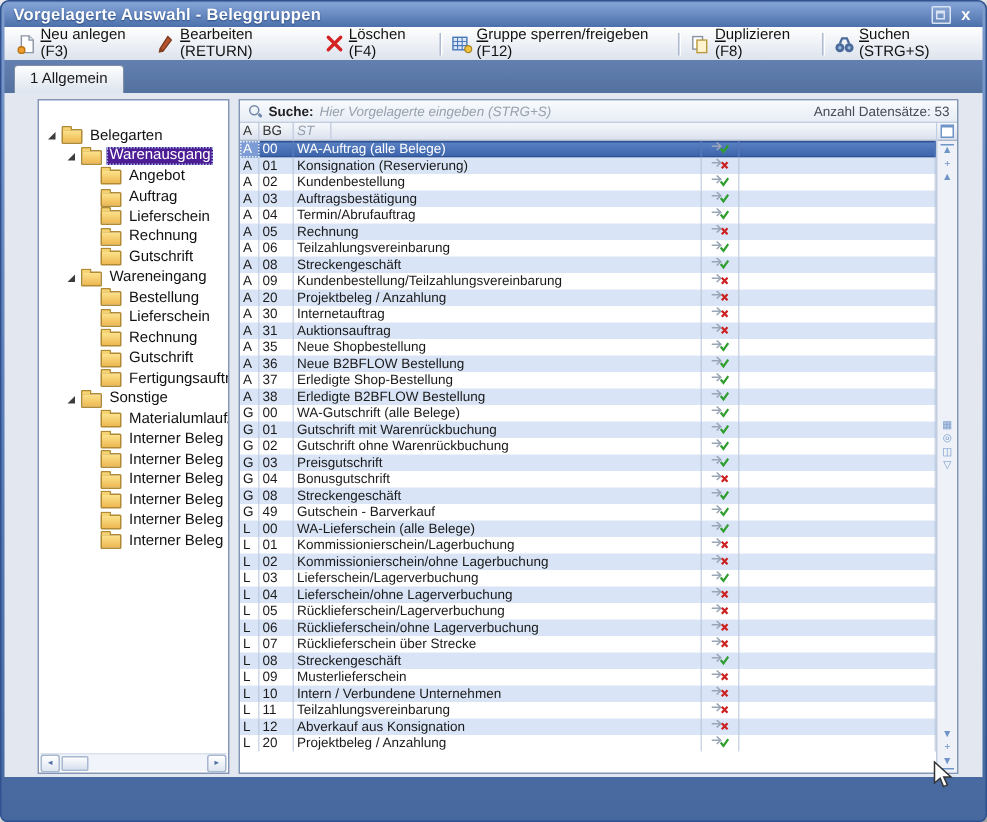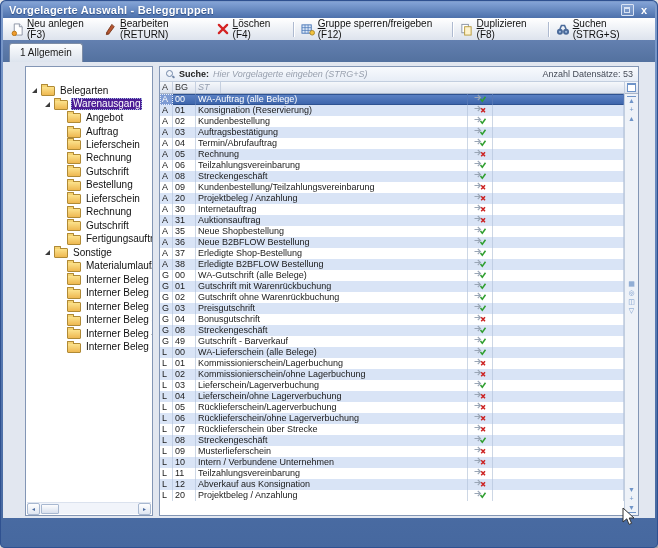--- a/index.html
+++ b/index.html
@@ -205,20 +205,25 @@
             <div class="tree-item" style="padding-left: 30px;">
               <div class="tree-ex"></div>
               <div class="tree-folder"></div>
               <div class="tree-lbl">Rechnung</div>
             </div>
             <div class="tree-item" style="padding-left: 30px;">
               <div class="tree-ex"></div>
               <div class="tree-folder"></div>
               <div class="tree-lbl">Gutschrift</div>
             </div>
+            <div class="tree-item" style="padding-left: 17px;">
+              <div class="tree-ex on"></div>
+              <div class="tree-folder"></div>
+              <div class="tree-lbl">Wareneingang</div>
+            </div>
             <div class="tree-item" style="padding-left: 30px;">
               <div class="tree-ex"></div>
               <div class="tree-folder"></div>
               <div class="tree-lbl">Bestellung</div>
             </div>
             <div class="tree-item" style="padding-left: 30px;">
               <div class="tree-ex"></div>
               <div class="tree-folder"></div>
               <div class="tree-lbl">Lieferschein</div>
             </div>
@@ -562,21 +567,21 @@
                     <svg width="13" height="9" viewBox="0 0 13 9">
                       <path d="M0.5 3.5 H6 M3.8 1 L6.5 3.5 L3.8 6" stroke="#9aa6b6" stroke-width="1.1" fill="none"></path>
                       <path d="M6.5 5 l1.8 2.3 L11.5 2.8" stroke="#2f9e2f" stroke-width="1.5" fill="none"></path>
                     </svg>
                   </div>
                   <div class="cell col-rest"></div>
                 </div>
                 <div class="grid-row">
                   <div class="cell col-a">G</div>
                   <div class="cell col-bg">49</div>
-                  <div class="cell col-name">Gutschrift - Barverkauf</div>
+                  <div class="cell col-name">Gutschein - Barverkauf</div>
                   <div class="cell col-st st-ico">
                     <svg width="13" height="9" viewBox="0 0 13 9">
                       <path d="M0.5 3.5 H6 M3.8 1 L6.5 3.5 L3.8 6" stroke="#9aa6b6" stroke-width="1.1" fill="none"></path>
                       <path d="M6.5 5 l1.8 2.3 L11.5 2.8" stroke="#2f9e2f" stroke-width="1.5" fill="none"></path>
                     </svg>
                   </div>
                   <div class="cell col-rest"></div>
                 </div>
                 <div class="grid-row alt">
                   <div class="cell col-a">L</div>

